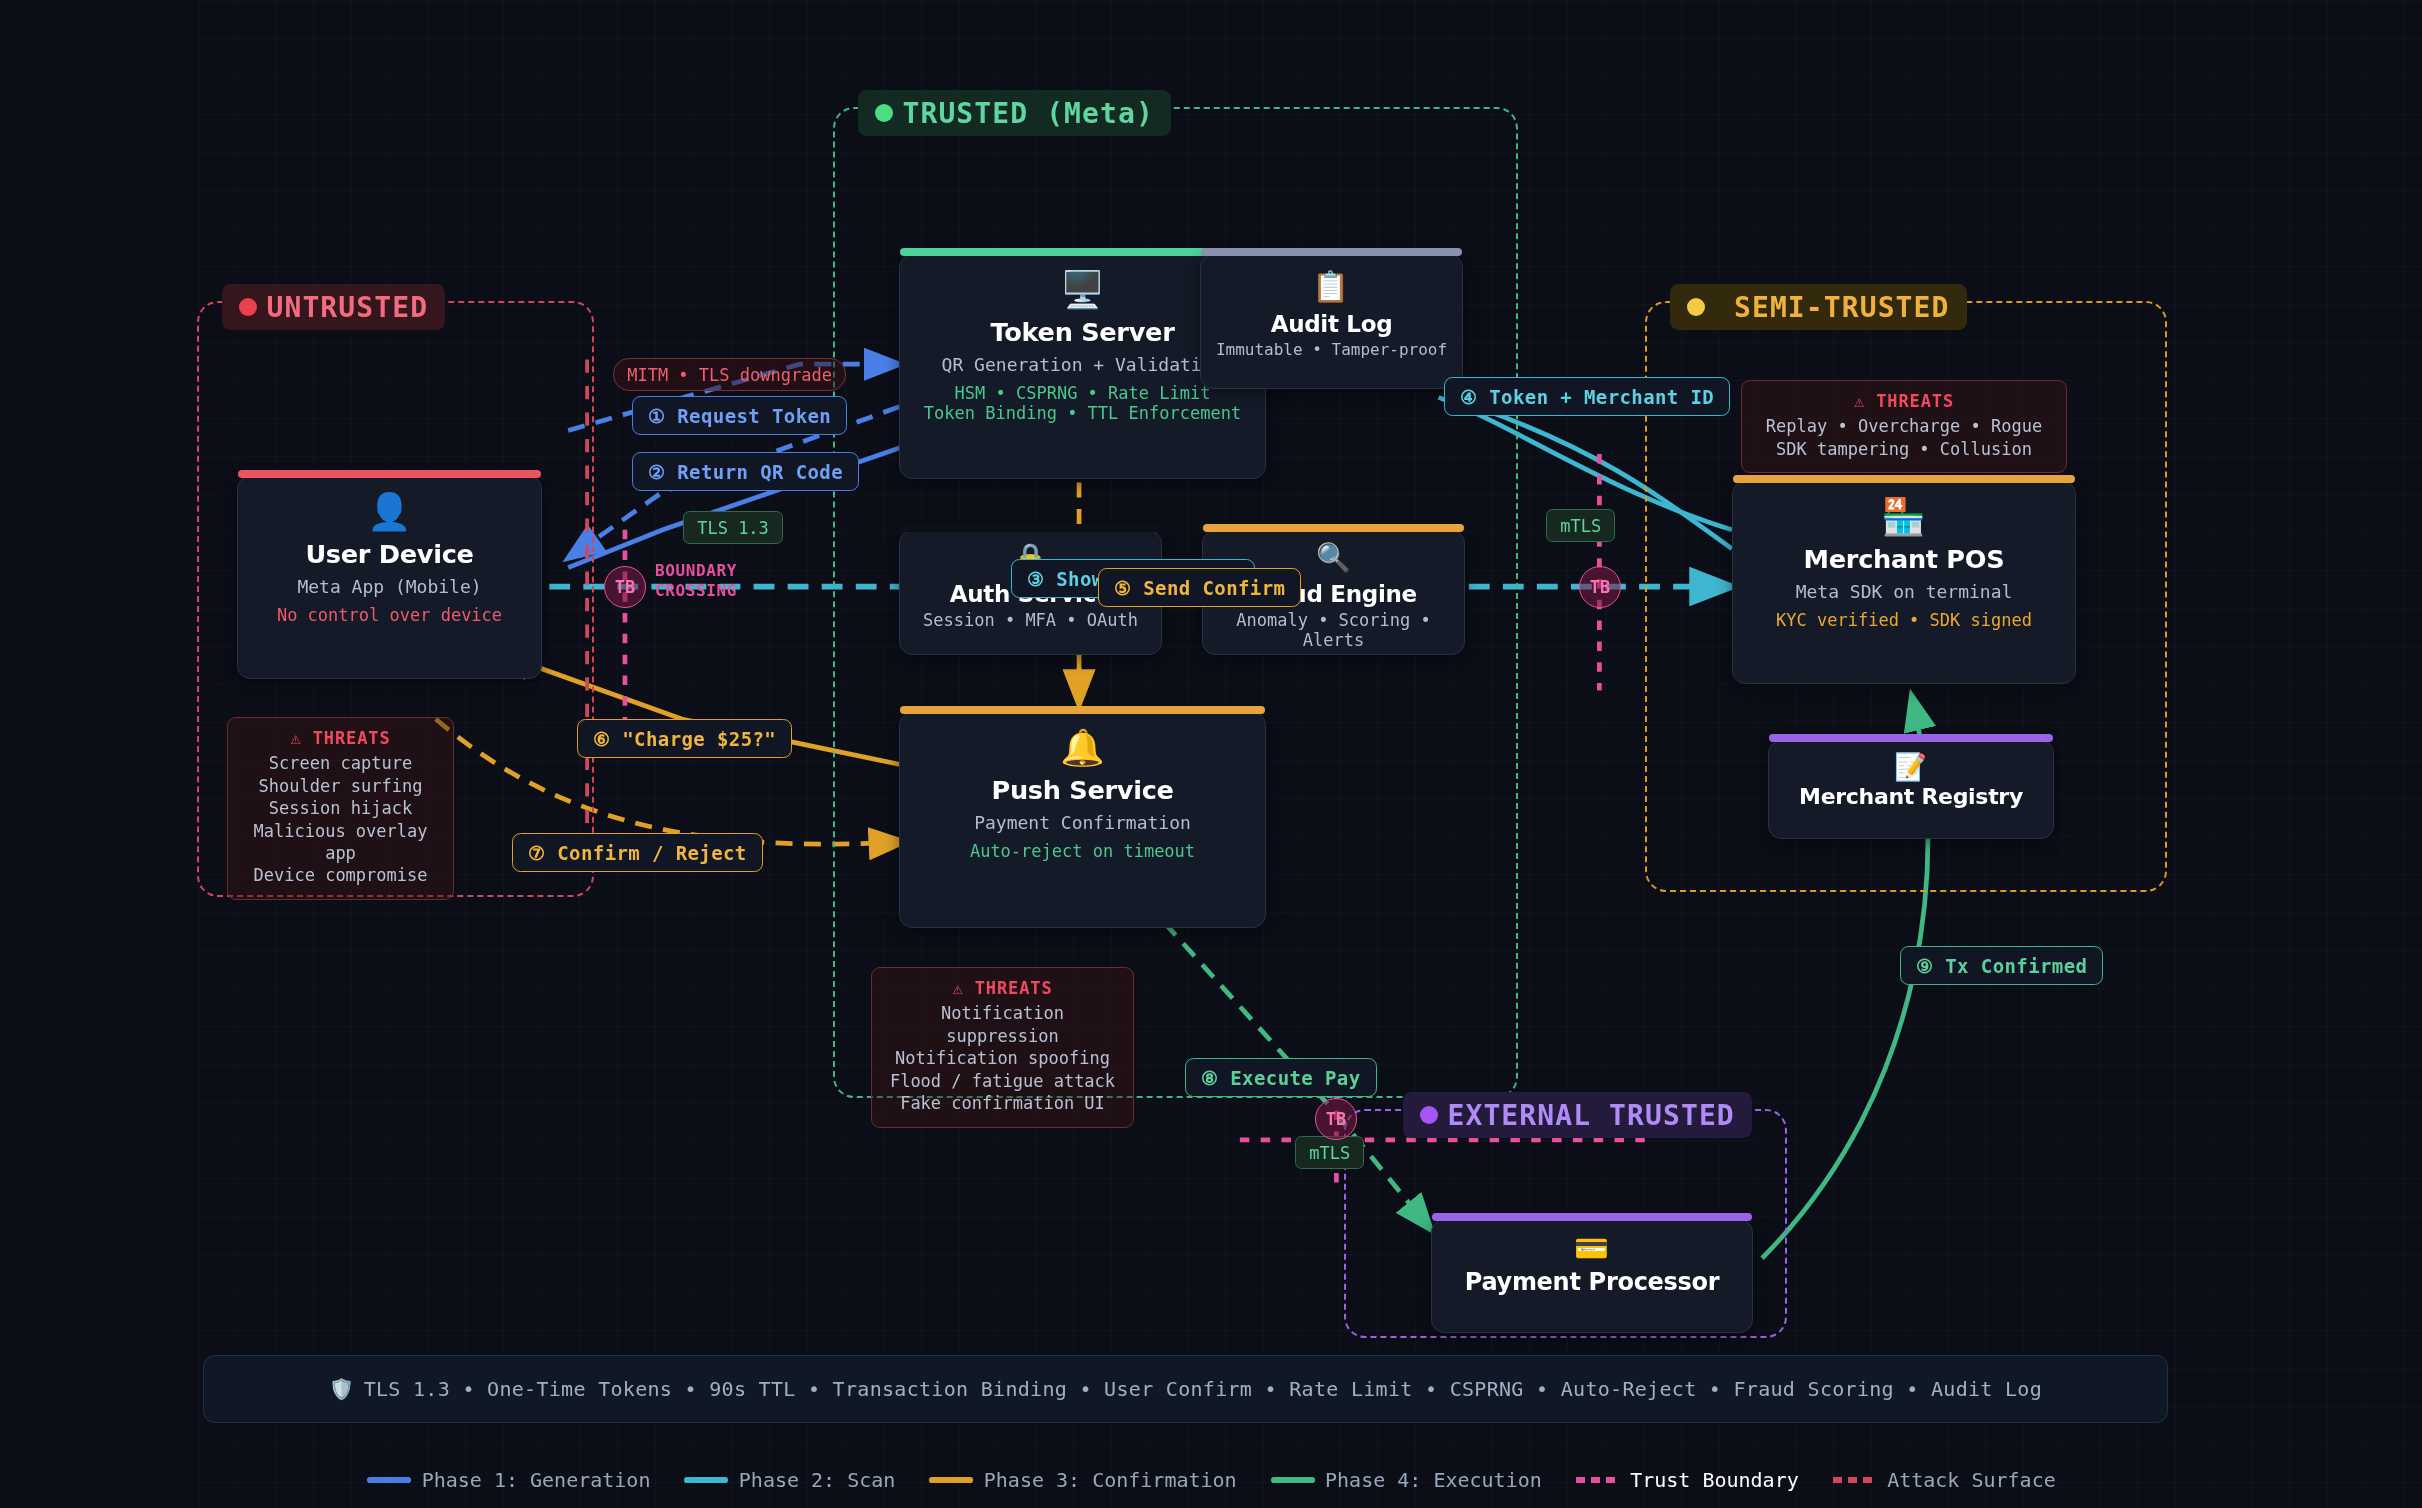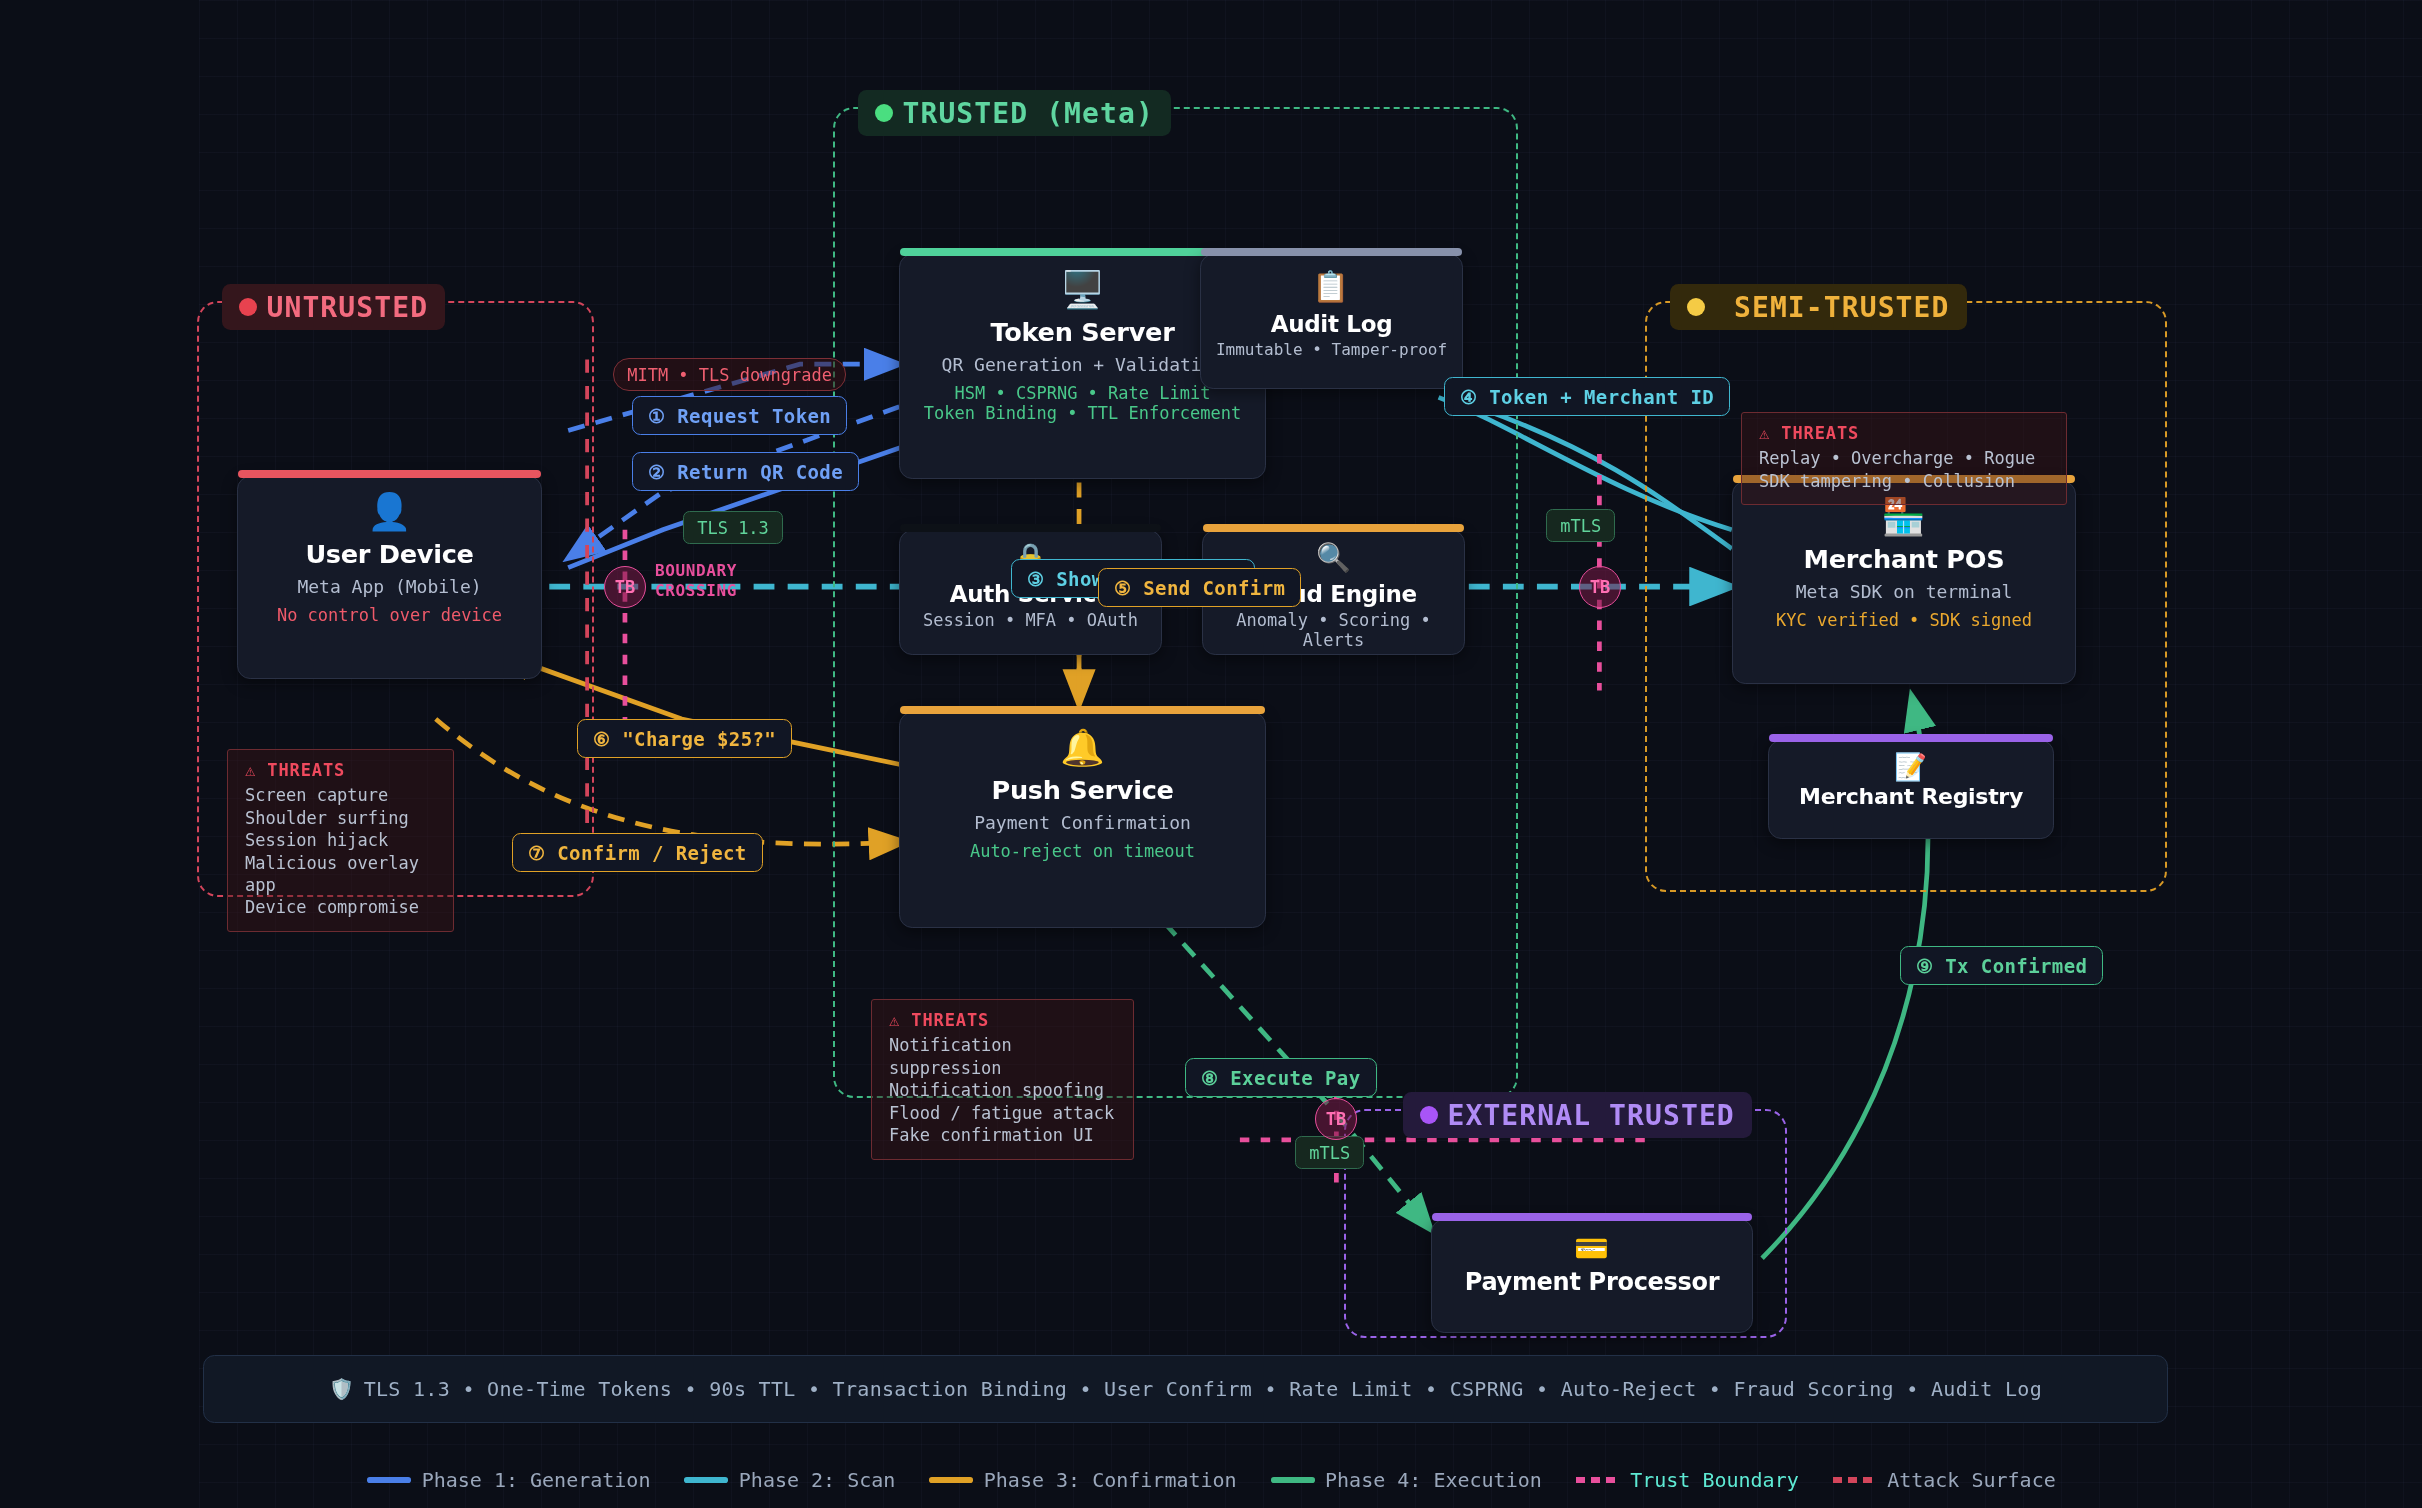--- a/index.html
+++ b/index.html
@@ -65,23 +65,23 @@
     margin-bottom: 7.6px;
   }
   .node .nsub { color:#b3bdd0; font-size: 18px; margin-bottom: 7.6px; }
   .node .nnote { font-size: 17px; }
 
   
   .threats {
     position:absolute;
     background: rgba(60,18,22,0.42);
     border: 0.9px solid #6d2b31;
-    border-radius: 3px;
+    border-radius: 9px;
     padding: 9.5px 17px 12.3px;
-    margin-top:32px;
+    text-align:center;
   }
   .threats .thead {
     color:#ef4a5e; font-size:17px; font-weight:bold; letter-spacing:0.9px;
     margin-bottom: 4.7px;
   }
   .threats .titem { color:#b9c2d2; font-size:17px; line-height:1.32; }
 
   
   .critical {
     position:absolute;
@@ -356,21 +356,21 @@
     <div class="lg">
       <span class="lgswatch" style="background:#e0a126"></span>
       <span>Phase 3: Confirmation</span>
     </div>
     <div class="lg">
       <span class="lgswatch" style="background:#3fb883"></span>
       <span>Phase 4: Execution</span>
     </div>
     <div class="lg" style="color:#e84f9c">
       <span class="lgdash"></span>
-      <span style="color:#5eead4">Trust Boundary</span>
+      <span style="color:#ffffff">Trust Boundary</span>
     </div>
     <div class="lg" style="color:#d3455b">
       <span class="lgdash"></span>
       <span style="color:#9aa7bb">Attack Surface</span>
     </div>
   </div>
 </div>
 
 
 </body></html>

